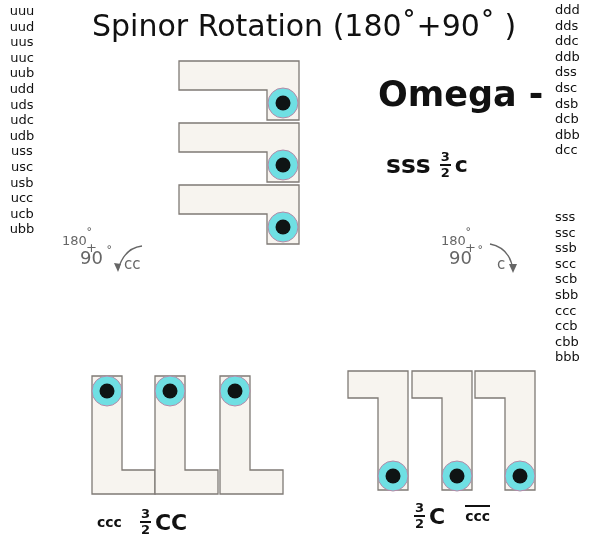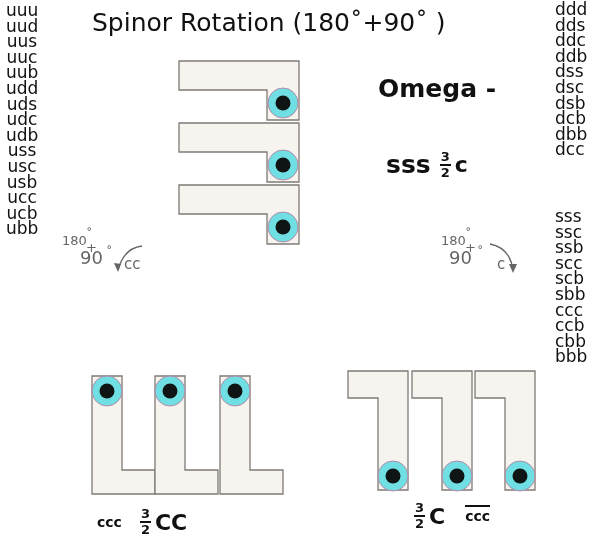--- a/index.html
+++ b/index.html
@@ -1,25 +1,25 @@
 <!DOCTYPE html>
 <html><head>
   <meta charset="utf-8">
   <style>
     html, body { margin: 0; padding: 0; background: #ffffff; }
     body { width: 600px; height: 540px; position: relative; overflow: hidden;
            font-family: "DejaVu Sans", sans-serif; color: #111; }
     .abs { position: absolute; }
-    #title { left: 92px; top: 8px; font-size: 25px; font-weight: normal; letter-spacing: 0px; white-space: pre; }
-    .list { position: absolute; font-size: 17px; line-height: 15.6px; font-weight: normal; }
+    #title { left: 92px; top: 8px; font-size: 30px; font-weight: normal; letter-spacing: 0px; white-space: pre; }
+    .list { position: absolute; font-size: 13px; line-height: 15.6px; font-weight: normal; }
     .list div { white-space: nowrap; }
     #left-list { left: 6px; top: 3px; text-align: center; width: 32px; }
     #right-list-1 { left: 555px; top: 2px; }
     #right-list-2 { left: 555px; top: 209px; }
-    #omega { left: 378px; top: 74px; font-size: 25px; font-weight: bold; white-space: pre; }
+    #omega { left: 378px; top: 74px; font-size: 35px; font-weight: bold; white-space: pre; }
     .frac { display: inline-flex; flex-direction: column; align-items: center; vertical-align: middle;
             font-size: 13px; line-height: 12px; margin: 0 4px; font-weight: bold; }
     .frac .num { border-bottom: 2px solid #111; padding: 0 1px 1px; }
     .frac .den { padding-top: 1px; }
     #sss-label { left: 386px; top: 150px; font-size: 25px; font-weight: bold; display: flex; align-items: center; }
     .rot { position: absolute; color: #666; }
     .rot .small { font-size: 13px; }
     .rot .big { font-size: 18px; }
     .rot .dir { font-size: 15px; }
     #diagram { position: absolute; left: 0; top: 0; }

